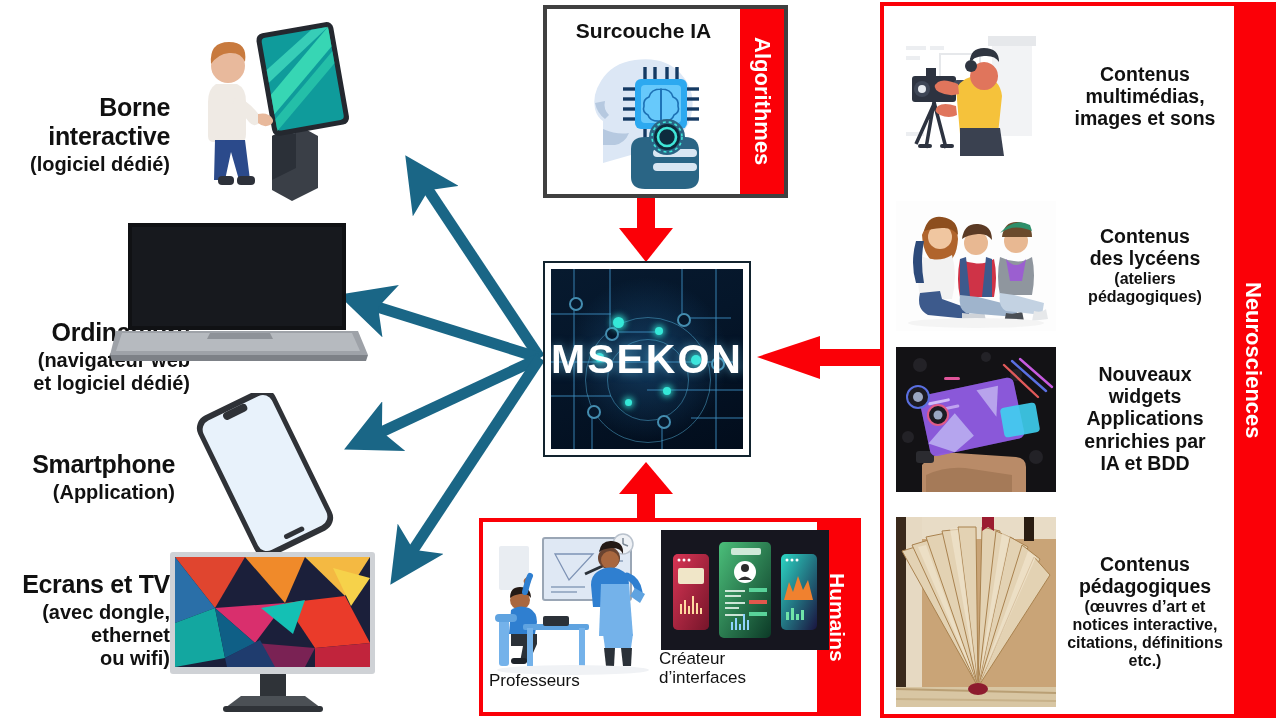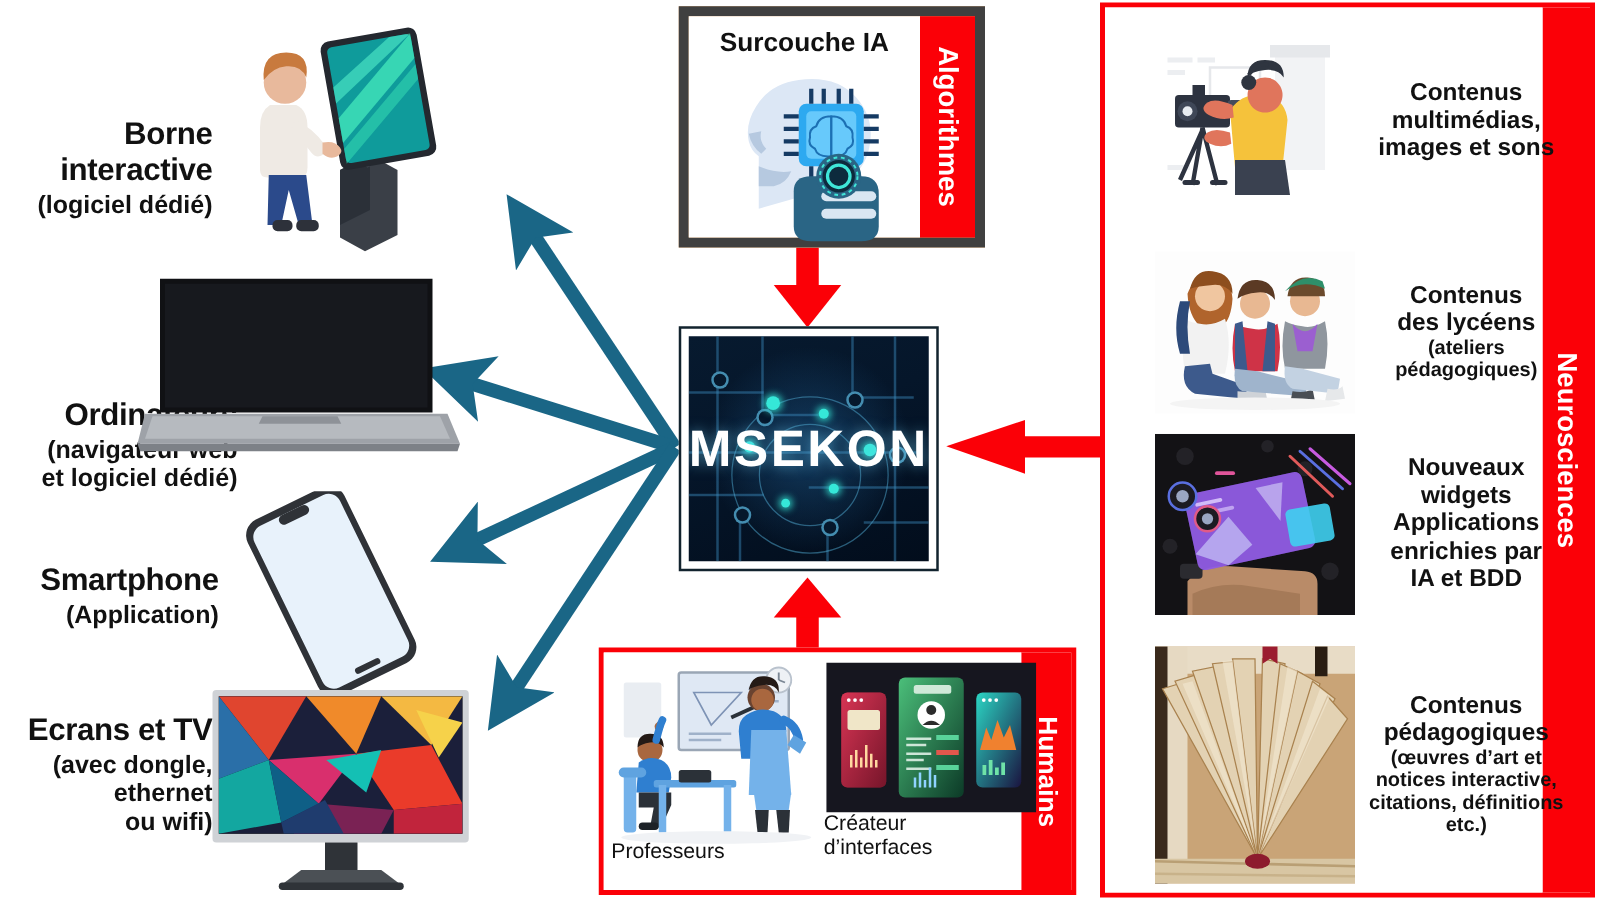--- a/index.html
+++ b/index.html
@@ -44,21 +44,21 @@
     position:absolute;inset:0;display:flex;flex-direction:row;
     align-items:center;justify-content:center;color:#fff;
     font-weight:bold;letter-spacing:2px;text-shadow:0 0 10px rgba(120,220,255,.5);
   }
   #cms-text .l1,#cms-text .l2{font-size:41px;line-height:1;}
   #cms-div{width:152px;height:3px;background:#fff;margin:5px 0 4px 0;border-radius:2px;}
 
   
   #ia-box{
     position:absolute;left:543px;top:5px;width:245px;height:193px;
-    border:8px solid #404040;box-sizing:border-box;background:#fdba74;display:flex;
+    border:4px solid #404040;box-sizing:border-box;background:#a21caf;display:flex;
   }
   #ia-white{flex:1;position:relative;background:#fff;}
   #ia-title{
     position:absolute;top:10px;left:0;right:0;text-align:center;
     font-size:21px;font-weight:bold;color:#111;
   }
   #ia-art{position:absolute;left:14px;top:36px;width:172px;height:145px;}
   #algo-band{
     width:44px;background:#fb0007;color:#fff;display:flex;
     align-items:center;justify-content:center;
@@ -78,21 +78,21 @@
   .hum-cap{position:absolute;font-size:17px;font-weight:normal;text-align:left;line-height:1.1;}
 
   
   #neuro-box{
     position:absolute;left:880px;top:2px;width:396px;height:716px;
     border:4px solid #fb0007;box-sizing:border-box;background:#fff;display:flex;
   }
   #neuro-white{flex:1;position:relative;background:#fff;}
   #neuro-band{width:38px;background:#fb0007;color:#fff;display:flex;align-items:center;justify-content:center;}
   #neuro-band span{writing-mode:vertical-rl;font-size:22px;font-weight:bold;}
-  .nrow{position:absolute;left:0;width:100%;display:flex;align-items:center;padding-left:28px;}
+  .nrow{position:absolute;left:0;width:100%;display:flex;align-items:center;}
   .nthumb{width:160px;height:130px;flex:0 0 160px;margin-left:12px;position:relative;overflow:hidden;background:#fff;}
   .ntext{flex:1;text-align:center;padding:0 6px;}
   .ntext .t1{font-size:19.5px;font-weight:bold;line-height:1.13;}
   .ntext .t2{font-size:16px;font-weight:bold;line-height:1.14;margin-top:1px;}
 
   svg.arrows{position:absolute;left:0;top:0;width:1280px;height:720px;pointer-events:none;}
 </style>
 </head>
 <body>
 

